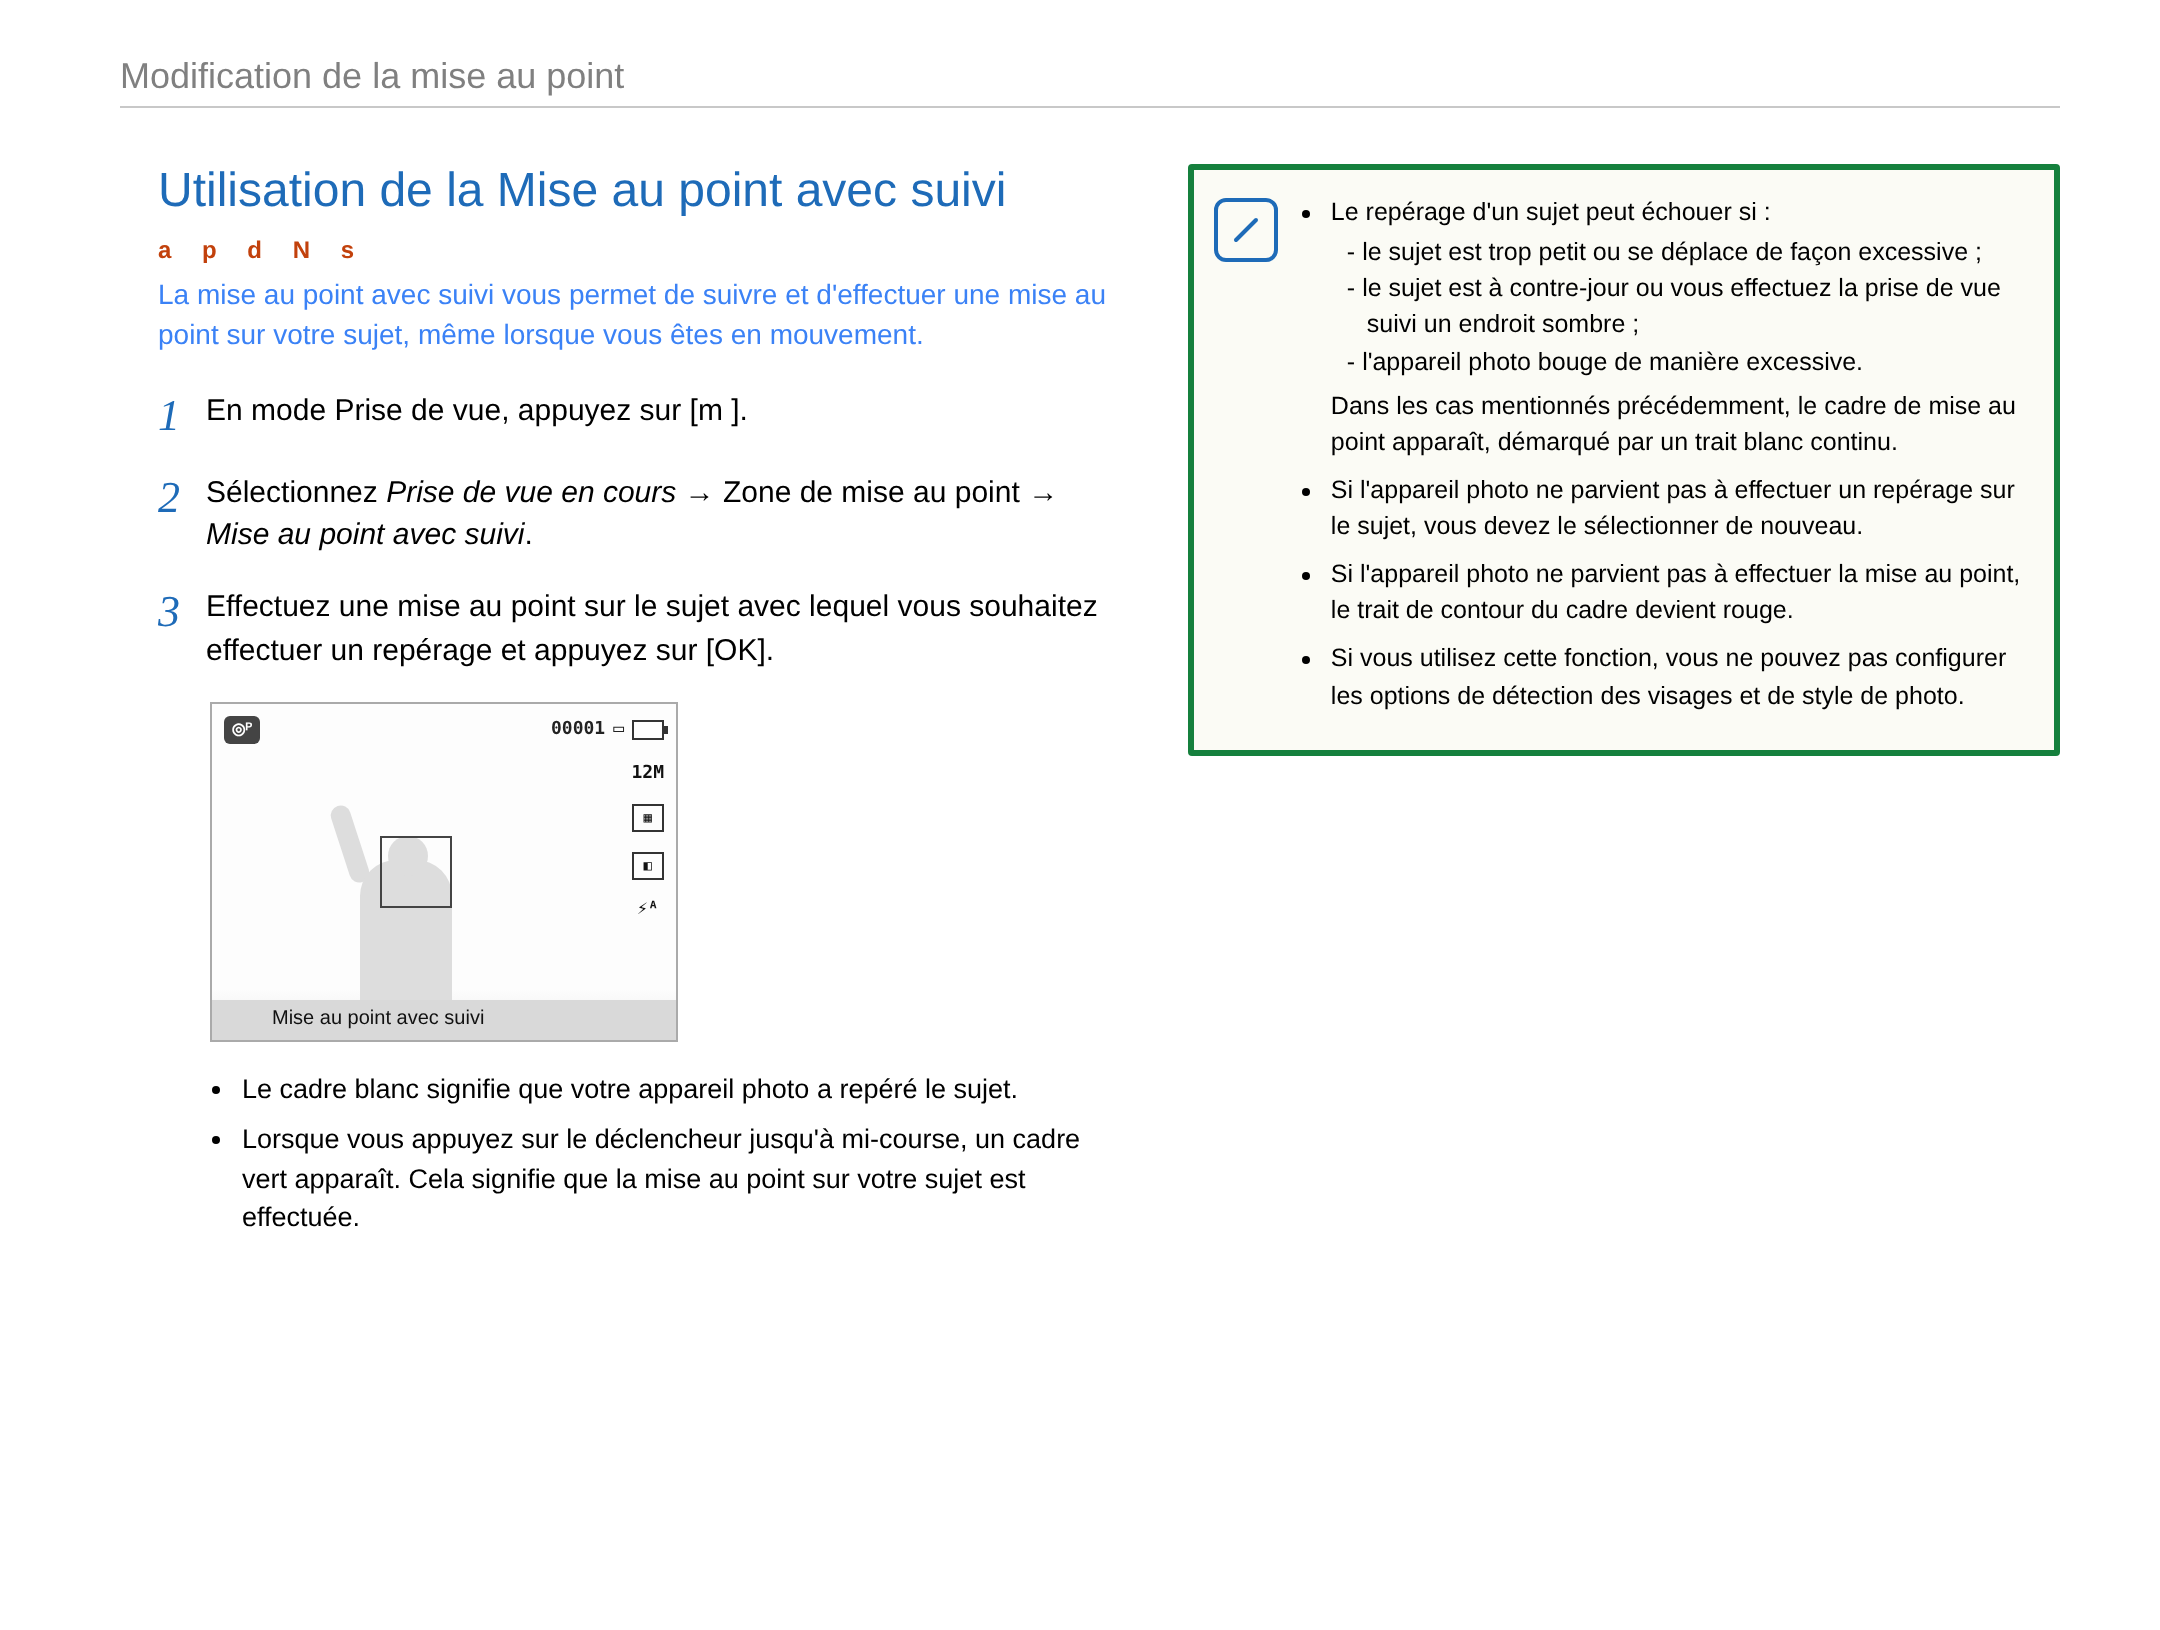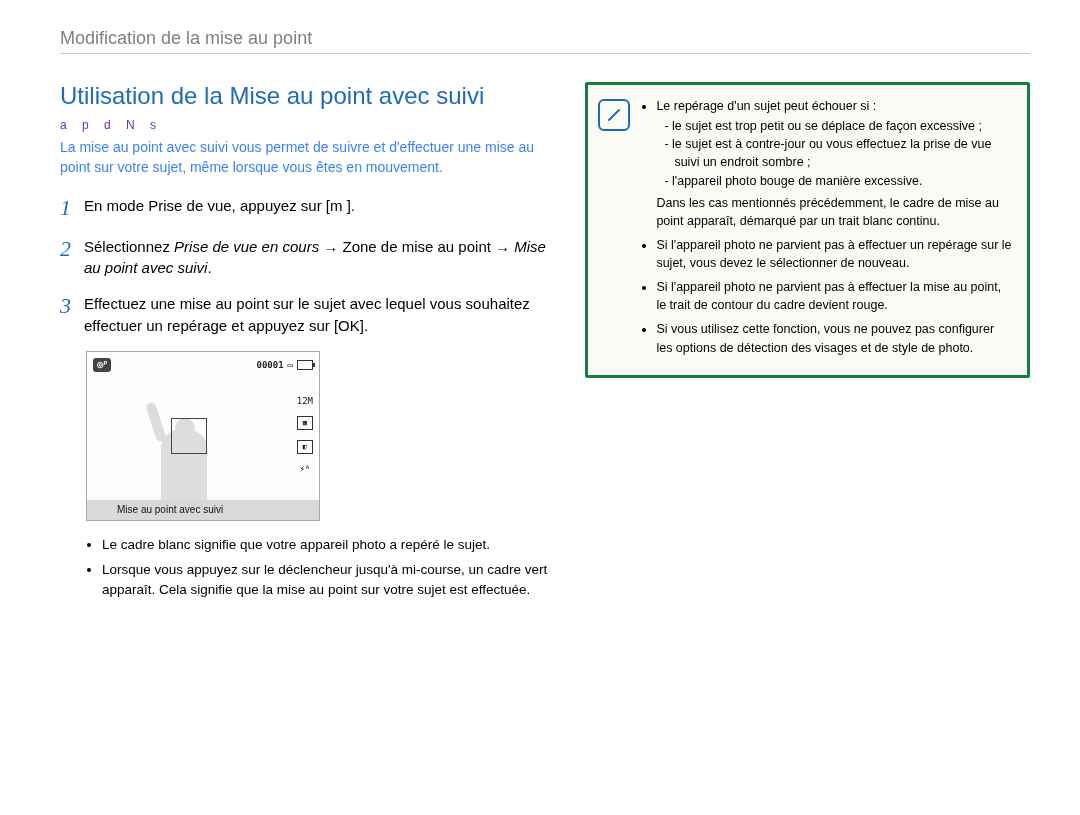--- a/index.html
+++ b/index.html
@@ -1,37 +1,37 @@
 <!DOCTYPE html>
 <html><head>
 <meta charset="utf-8">
 <style>
   html,body{margin:0;padding:0;background:#fff;font-family:Arial,Helvetica,sans-serif;color:#222;}
   .page{width:1080px;height:815px;position:relative;box-sizing:border-box;padding:28px 50px 20px 60px;}
   .header-line{font-size:18px;color:#808080;font-weight:400;margin-bottom:2px;}
   .hr{border:none;border-top:1px solid #c8c8c8;margin:4px 0 28px 0;}
-  .columns{display:flex;gap:34px;}
+  .columns{display:flex;gap:34px;margin-left:19px;}
   .col-left{flex:1.05;min-width:0;}
   .col-right{flex:0.95;min-width:0;}
   .section-title{color:#1e6bb8;font-size:24px;font-weight:400;margin:0 0 8px 0;}
-  .mode-row{font-size:12px;color:#6d28d9;letter-spacing:6px;margin-bottom:6px;}
+  .mode-row{font-size:12px;color:#c2410c;letter-spacing:6px;margin-bottom:6px;font-weight:bold;}
   .intro{font-size:14px;color:#3b82f6;line-height:1.4;margin-bottom:18px;}
   .step{display:flex;margin-bottom:14px;}
   .step-num{color:#1e6bb8;font-size:22px;width:24px;flex:none;line-height:1.2;font-style:italic;font-family:Georgia,serif;}
   .step-body{font-size:15px;color:#000;line-height:1.45;}
   .sel-bold{font-style:italic;}
   .substep{font-size:13.5px;color:#000;line-height:1.45;margin-left:26px;margin-bottom:8px;}
   .substep::before{content:"";}
   .camera-preview{width:232px;height:168px;border:1px solid #aaa;margin-left:26px;margin-top:6px;margin-bottom:14px;position:relative;background:linear-gradient(#fdfdfd 0%,#fdfdfd 85%,#e8e8e8 100%);}
   .cam-topbar{position:absolute;top:6px;left:6px;right:6px;display:flex;justify-content:space-between;font-size:9px;font-weight:700;align-items:center;}
   .cam-tl{width:18px;height:14px;border-radius:3px;background:#444;color:#fff;display:flex;align-items:center;justify-content:center;font-size:8px;}
   .cam-tr{display:flex;gap:4px;align-items:center;font-family:monospace;font-size:9px;font-weight:700;}
   .cam-batt{width:14px;height:8px;border:1px solid #333;position:relative;}
   .cam-batt::after{content:"";position:absolute;right:-3px;top:2px;width:2px;height:4px;background:#333;}
-  .cam-right-icons{position:absolute;right:6px;top:44px;display:flex;flex-direction:column;gap:10px;font-size:9px;font-weight:400;font-family:monospace;color:#111;align-items:center;}
+  .cam-right-icons{position:absolute;right:6px;top:30px;display:flex;flex-direction:column;gap:10px;font-size:9px;font-weight:700;font-family:monospace;color:#111;align-items:center;}
   .cam-icon-box{width:14px;height:12px;border:1px solid #333;display:flex;align-items:center;justify-content:center;font-size:7px;}
   .silhouette{position:absolute;left:54px;bottom:20px;width:88px;height:108px;}
   .sil-body{position:absolute;bottom:0;left:20px;width:46px;height:70px;background:#ddd;border-top-left-radius:18px;border-top-right-radius:18px;}
   .sil-head{position:absolute;bottom:62px;left:34px;width:20px;height:20px;border-radius:50%;background:#ddd;}
   .sil-arm{position:absolute;bottom:58px;left:10px;width:10px;height:40px;background:#ddd;border-radius:5px;transform:rotate(-18deg);}
   .focus-box{position:absolute;left:30px;top:26px;width:34px;height:34px;border:1px solid #444;}
   .cam-bottombar{position:absolute;bottom:0;left:0;right:0;height:20px;background:#d9d9d9;display:flex;align-items:center;padding-left:30px;}
   .cam-ok{position:absolute;left:8px;bottom:4px;font-size:8px;font-weight:900;color:#111;letter-spacing:-0.5px;}
   .cam-bot-text{font-size:10px;color:#111;}
   ul.bullets{list-style:disc;padding-left:42px;margin:0;}

